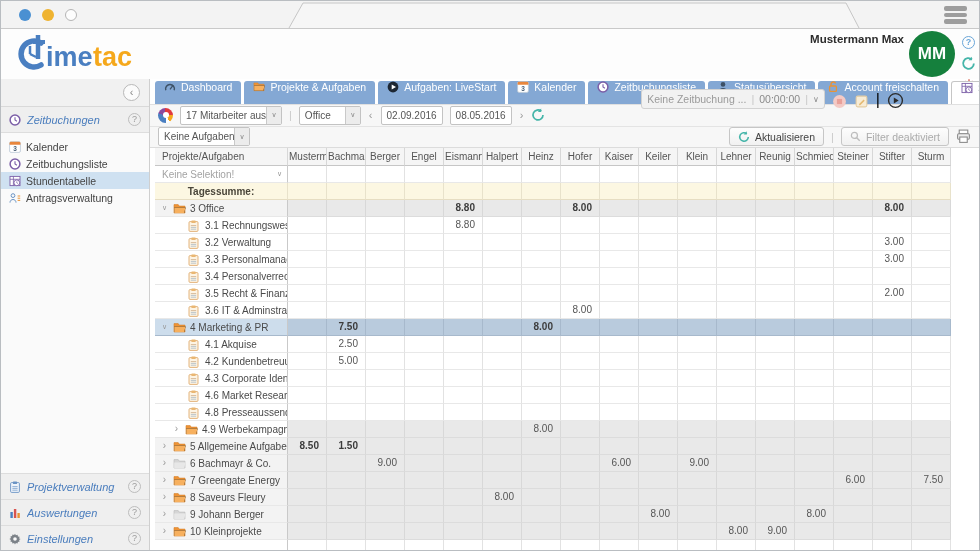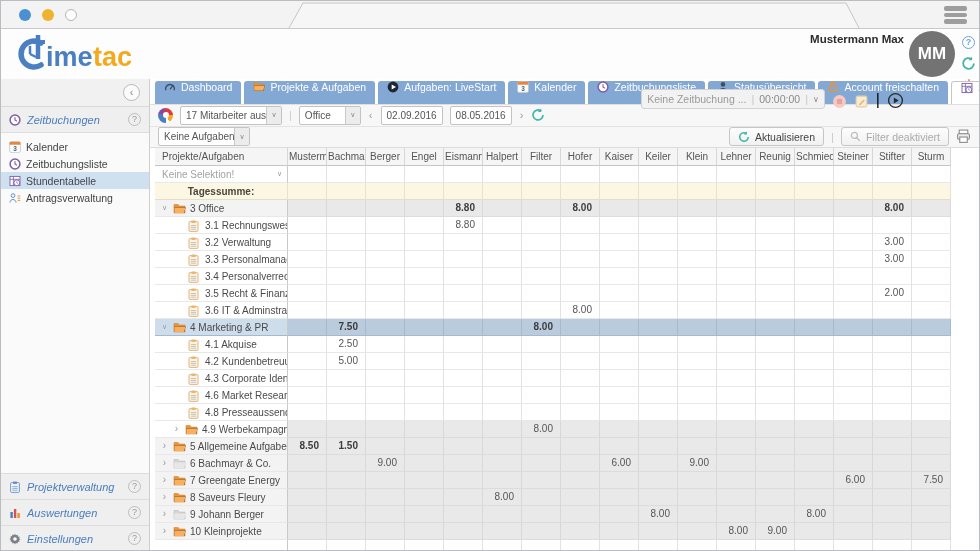--- a/index.html
+++ b/index.html
@@ -25,21 +25,21 @@
   .username { font-size:11.5px; font-weight:bold; color:#2c2c2c; margin-bottom:4px; }
   .timerrow { display:flex; align-items:flex-end; gap:7px; justify-content:flex-end;margin-top:44px; }
   .timerbox { display:flex; align-items:center; background:#f2f2f2; border:1px solid #d2d2d2;
               border-radius:3px; height:20px; padding:0 5px; gap:5px; }
   .timerbox .sep, .toolsep { color:#c9c9c9; font-size:11px; }
   .timerstatus { color:#9a9a9a; font-size:10.5px; }
   .timertime { color:#8a8a8a; font-size:10.5px; }
   .timerchev { color:#8a8a8a; font-size:8px; }
   .iconbtn { display:inline-flex; align-items:center; justify-content:center; cursor:pointer; }
   .avatar { position:absolute; right:24px; top:2px; width:46px; height:46px; border-radius:50%;
-            background:#737373; color:#fff; font-weight:bold; font-size:17px;
+            background:#15803d; color:#fff; font-weight:bold; font-size:17px;
             display:flex; align-items:center; justify-content:center; cursor:pointer; }
   .rightrail { position:absolute; right:3px; top:7px; display:flex; flex-direction:column; gap:7px; align-items:center; }
   .helpcircle { width:13px; height:13px; border:1.3px solid #6aa6d8; color:#6aa6d8; border-radius:50%;
                 font-size:9px; line-height:11px; text-align:center; font-weight:bold; }
 
   
   .bodyrow { display:flex; height:473px; }
   .sidebar { width:150px; background:#fafafa; border-right:1px solid #cfcfcf; display:flex; flex-direction:column; }
   .side-top { height:28px; background:#f1f1f1; border-bottom:1px solid #d9d9d9; position:relative; }
   .collapse { position:absolute; right:9px; top:5px; width:17px; height:17px; border:1px solid #b8b8b8;
@@ -440,21 +440,21 @@
 
       <div class="tablewrap">
           <div class="trow hrow">
             <div class="namec">Projekte/Aufgaben</div>
             <div class="c">Mustermann</div>
             <div class="c">Bachmann</div>
             <div class="c">Berger</div>
             <div class="c">Engel</div>
             <div class="c">Eismann</div>
             <div class="c">Halpert</div>
-            <div class="c">Filter</div>
+            <div class="c">Heinz</div>
             <div class="c">Hofer</div>
             <div class="c">Kaiser</div>
             <div class="c">Keiler</div>
             <div class="c">Klein</div>
             <div class="c">Lehner</div>
             <div class="c">Reunig</div>
             <div class="c">Schmied</div>
             <div class="c">Steiner</div>
             <div class="c">Stifter</div>
             <div class="c">Sturm</div>

